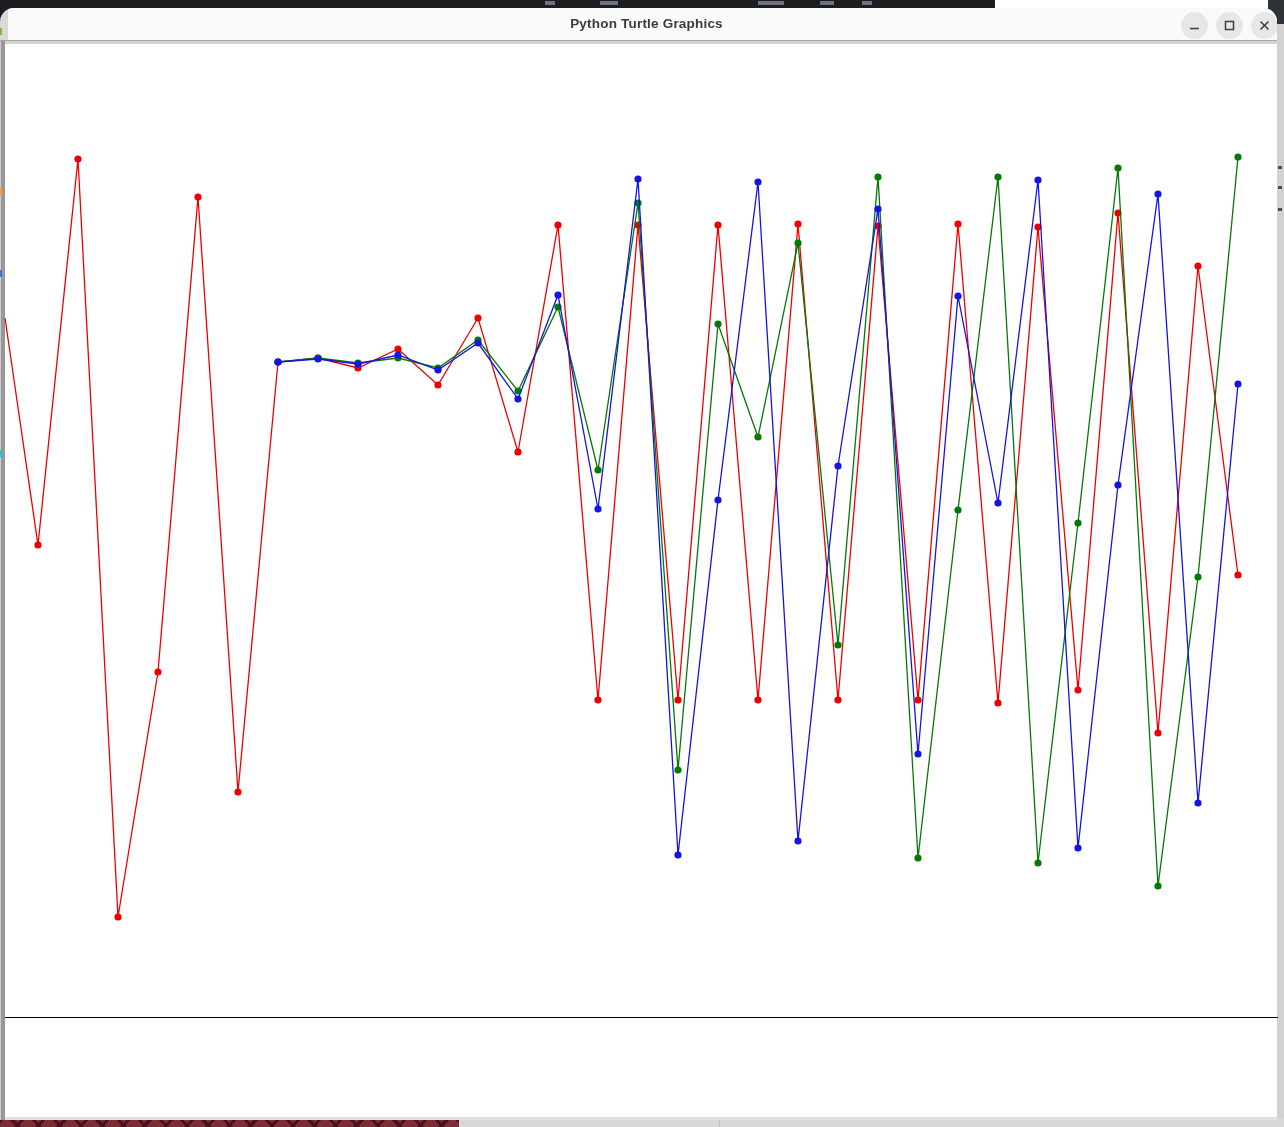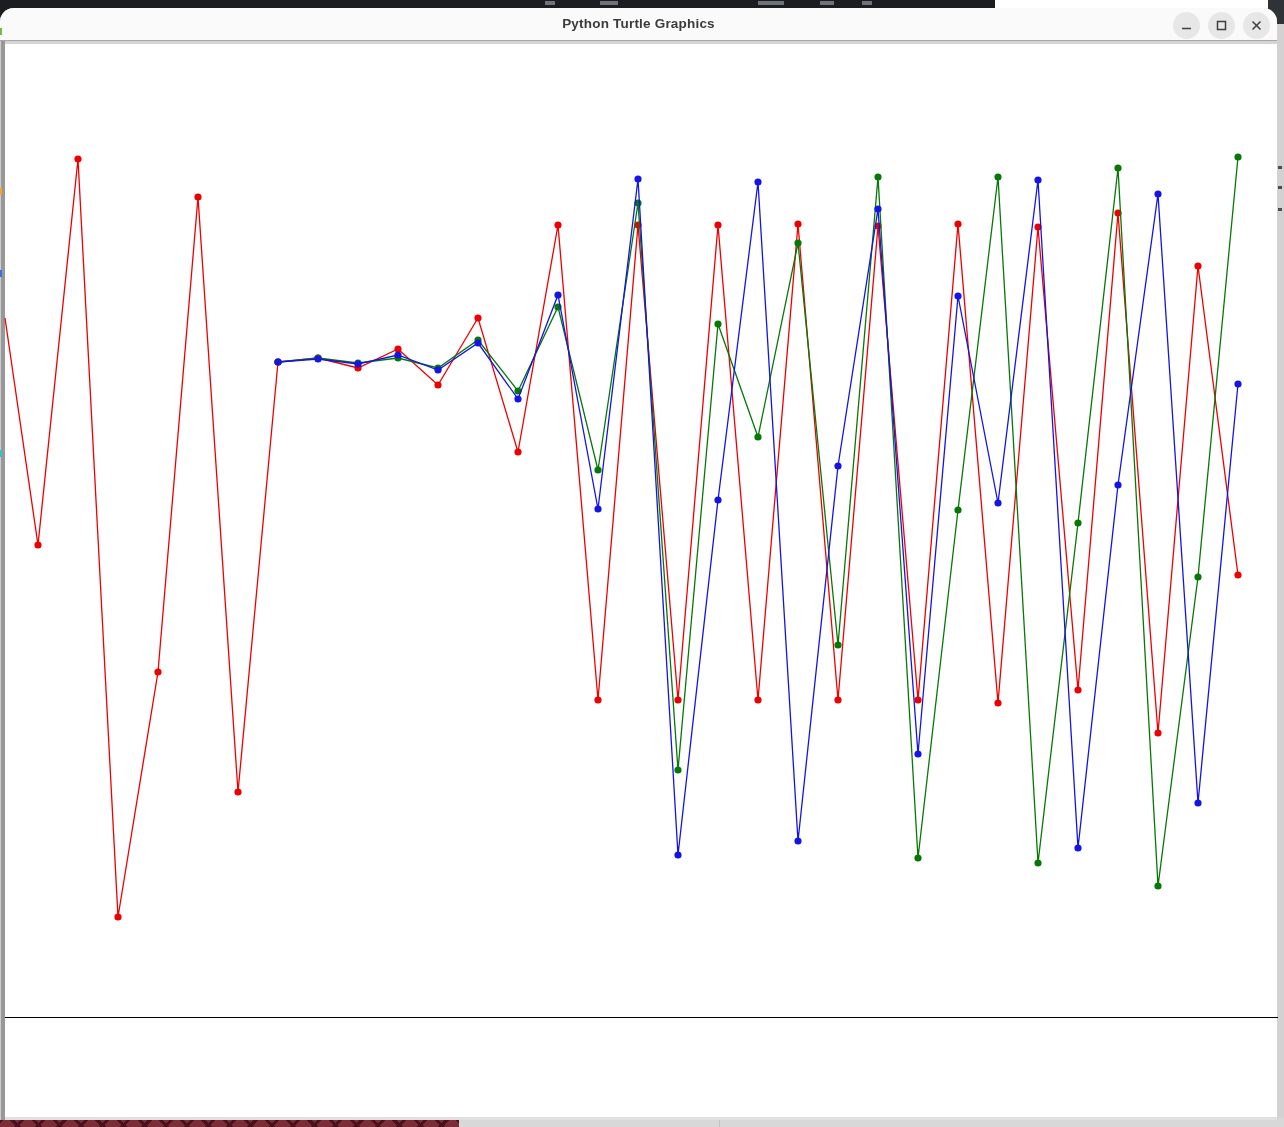--- a/index.html
+++ b/index.html
@@ -21,21 +21,21 @@
     background:
       repeating-linear-gradient(45deg, rgba(0,0,0,0) 0 12px, var(--wallpaper-dark) 12px 15px),
       repeating-linear-gradient(-45deg, rgba(0,0,0,0) 0 12px, var(--wallpaper-dark) 12px 15px),
       var(--wallpaper-maroon);}
   .graywin-bottom{left:459px;top:1118px;width:825px;height:9px;background:var(--background-gray-window);}
   .graywin-divider{left:719px;top:1118px;width:1px;height:9px;background:#c2c2c2;}
 
   
   .window{position:absolute;left:0;top:8px;width:1277px;height:1112px;
     border-radius:14px 14px 0 0;background:var(--tk-frame-gray);overflow:hidden;}
-  .titlebar{position:absolute;left:0;top:0;width:100%;height:32px;background:var(--titlebar-bg);}
+  .titlebar{position:absolute;left:8px;top:0;width:100%;height:32px;background:var(--titlebar-bg);}
   .title{position:absolute;left:0;top:0;width:100%;height:32px;line-height:32px;text-align:center;
     font-size:13.5px;font-weight:bold;color:var(--title-color);letter-spacing:.2px;}
   .controls{position:absolute;right:7px;top:4px;display:flex;gap:8px;}
   .ctl{width:27px;height:27px;border-radius:50%;background:var(--control-circle-bg);border:none;
     display:flex;align-items:center;justify-content:center;padding:0;cursor:pointer;}
   .ctl svg{display:block;}
 
   .content{position:absolute;left:0;top:32px;width:100%;height:1080px;background:#e2e0df;}
   .edge-top1{position:absolute;left:0;top:0;width:100%;height:1px;background:#a8a5a3;}
   .edge-top2{position:absolute;left:0;top:1px;width:100%;height:3px;background:#d6d4d2;}

